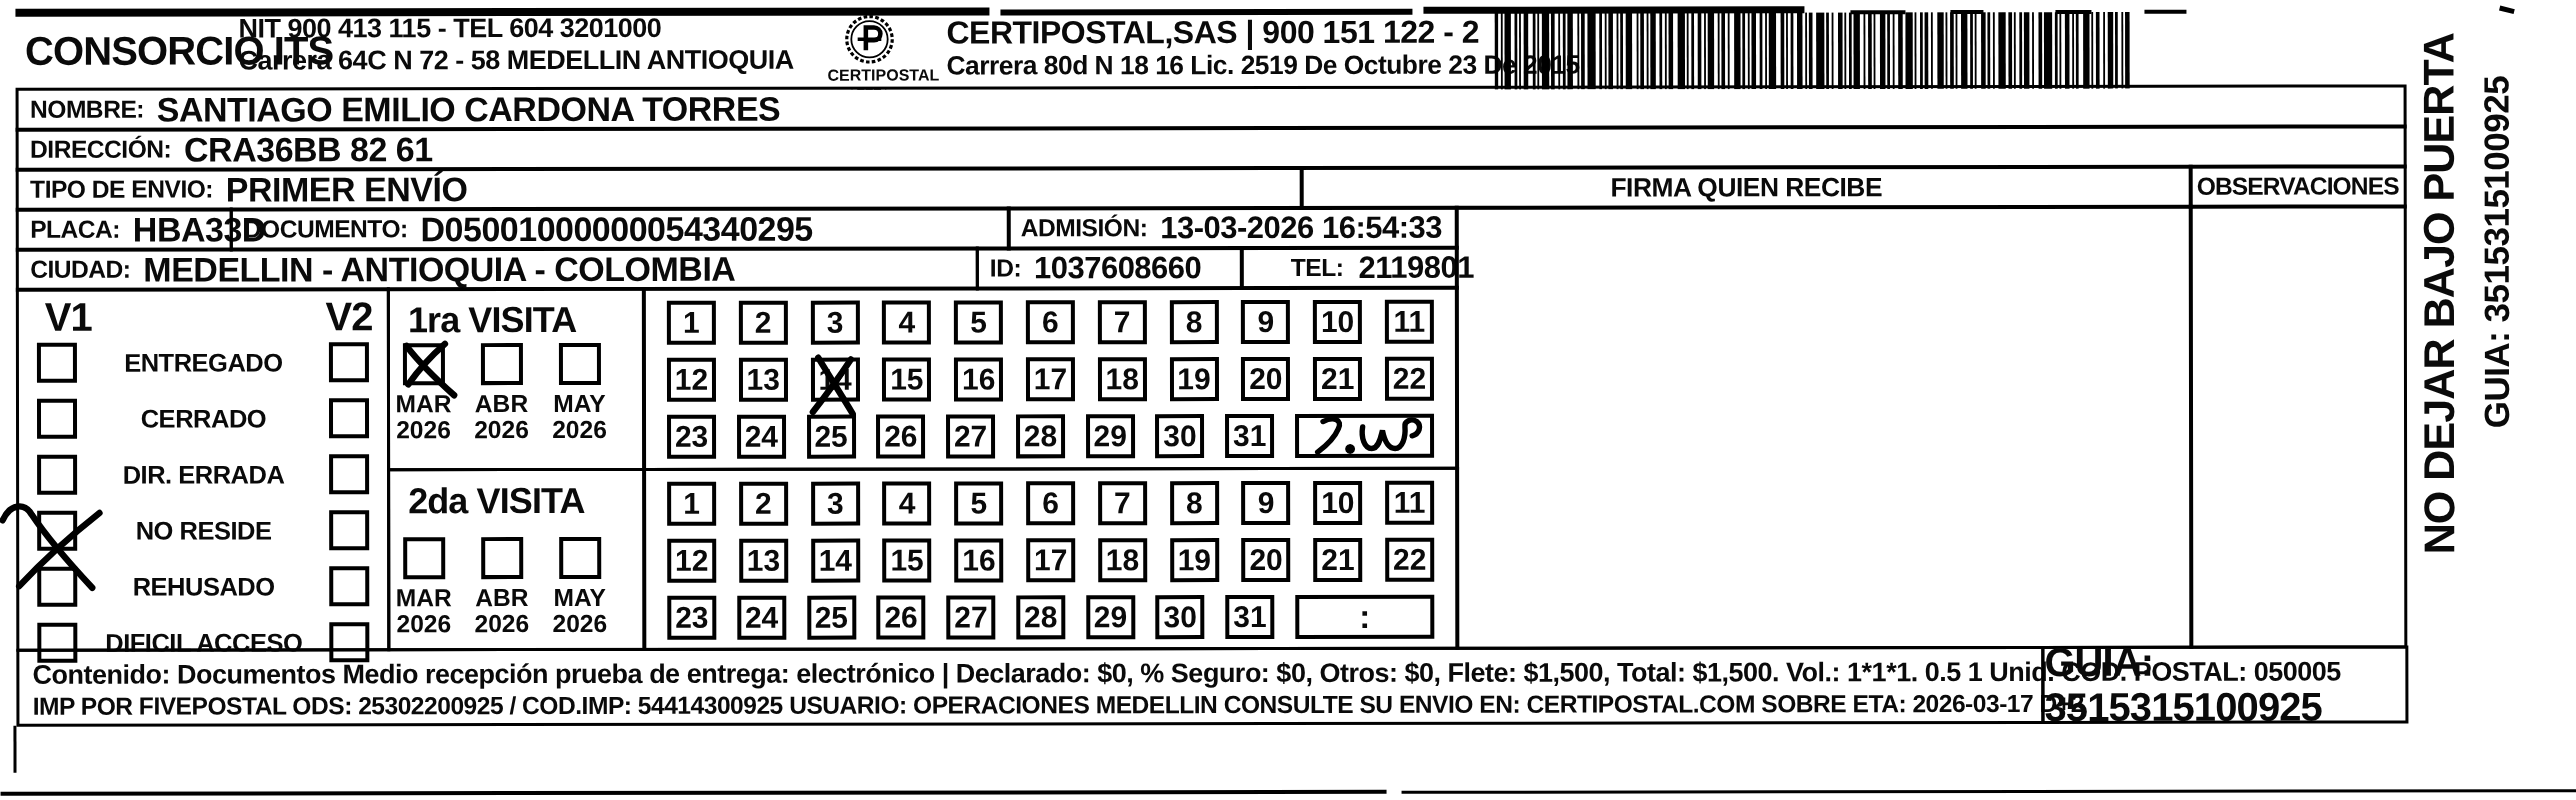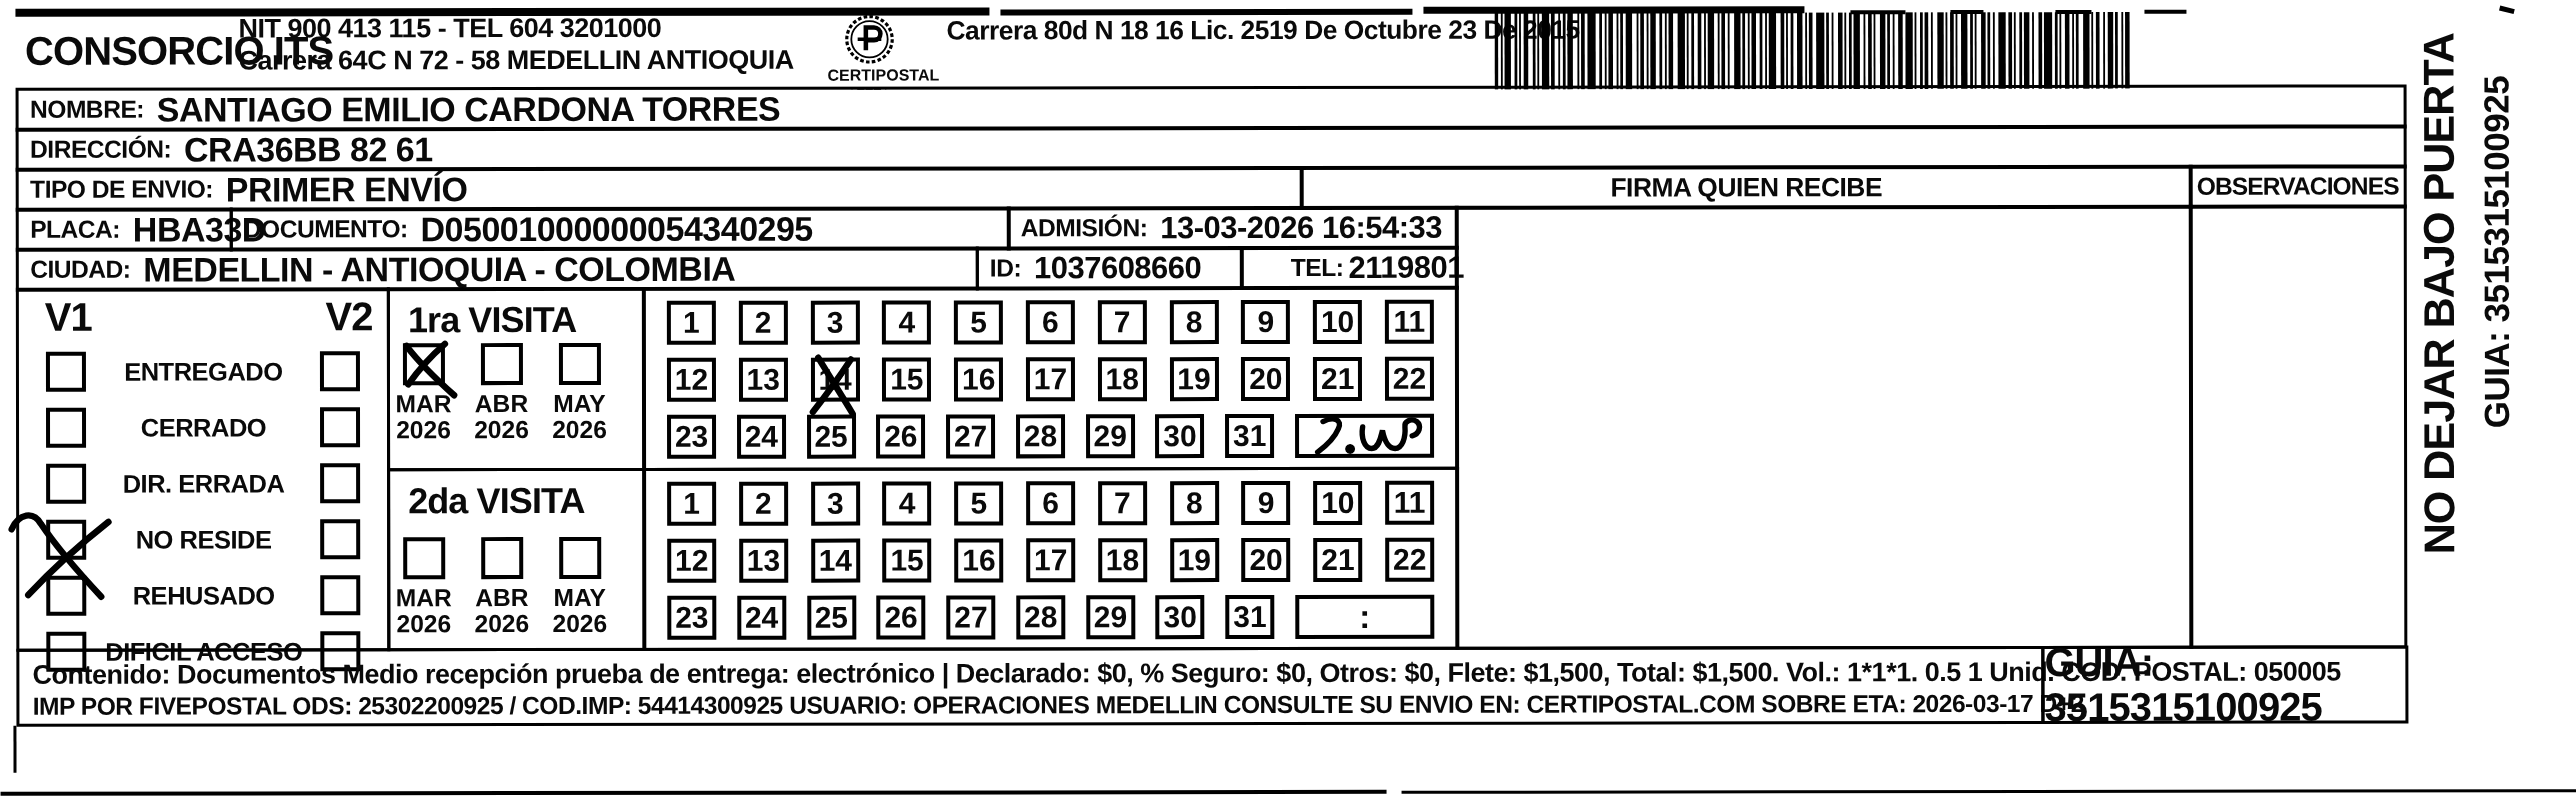--- a/index.html
+++ b/index.html
@@ -74,20 +74,21 @@
       <svg width="60" height="55" viewBox="0 0 66 60" style="display:block;margin:0 auto;">
         <circle cx="33" cy="28" r="25" fill="none" stroke="#000" stroke-width="3.5" stroke-dasharray="4 2.5"></circle>
         <circle cx="33" cy="28" r="20" fill="none" stroke="#000" stroke-width="2"></circle>
         <path d="M29 40 V15 h9 a7 7 0 0 1 0 14 h-9" fill="none" stroke="#000" stroke-width="5"></path>
         <path d="M20 28 h26" stroke="#000" stroke-width="4"></path>
       </svg>
       <div class="logocap">CERTIPOSTAL</div>
       <div class="logosub">· ——— ·</div>
     </div>
     <div class="carrier">
+      <div class="l1">CERTIPOSTAL,SAS | 900 151 122 - 2</div>
       <div class="l2">Carrera 80d N 18 16  Lic. 2519 De Octubre 23 De 2015</div>
     </div>
     <svg id="barcode" style="position:absolute;left:1495px;top:12.8px;" width="698" height="77" viewBox="0 0 766 84">
         <rect x="0" y="0" width="4" height="84" fill="#000"></rect>
         <rect x="7" y="0" width="2" height="84" fill="#000"></rect>
         <rect x="11" y="0" width="7" height="84" fill="#000"></rect>
         <rect x="22" y="0" width="3" height="84" fill="#000"></rect>
         <rect x="27" y="0" width="2" height="84" fill="#000"></rect>
         <rect x="32" y="0" width="5" height="84" fill="#000"></rect>
         <rect x="42" y="0" width="3" height="84" fill="#000"></rect>
@@ -217,29 +218,29 @@
     </div>
 
     <div class="cell" style="left:16.4px;top:246px;width:963px;height:44px;">
       <span class="lbl">CIUDAD:</span>
       <span class="val">MEDELLIN - ANTIOQUIA - COLOMBIA</span>
     </div>
     <div class="cell" style="left:976px;top:246px;width:268px;height:44px;">
       <span class="lbl">ID:</span>
       <span class="val" style="font-size:31px;">1037608660</span>
     </div>
-    <div class="cell" style="left:1240px;top:246px;width:219px;height:44px;gap:5px;padding-left:48px;">
+    <div class="cell" style="left:1240px;top:246px;width:219px;height:44px;gap:15px;padding-left:48px;">
       <span class="lbl">TEL:</span>
       <span class="val" style="font-size:31px;">2119801</span>
     </div>
 
     <div class="cell" style="left:1455px;top:206px;width:738px;height:444px;"></div>
     <div class="cell" style="left:2189px;top:206px;width:218px;height:444px;"></div>
 
-    <div class="cell" style="left:16.4px;top:286px;width:374px;height:364px;display:block;padding:9px;">
+    <div class="cell" style="left:16.4px;top:286px;width:374px;height:364px;display:block;padding:0;">
       <span class="vhead" style="left:25.5px;">V1</span>
       <span class="vhead" style="right:14.6px;">V2</span>
       <div id="status-rows" style="margin-top:44px;">
           <div class="srow">
             <div class="cb"></div>
             <div class="slabel">ENTREGADO</div>
             <div class="cb"></div>
           </div>
           <div class="srow">
             <div class="cb"></div>

